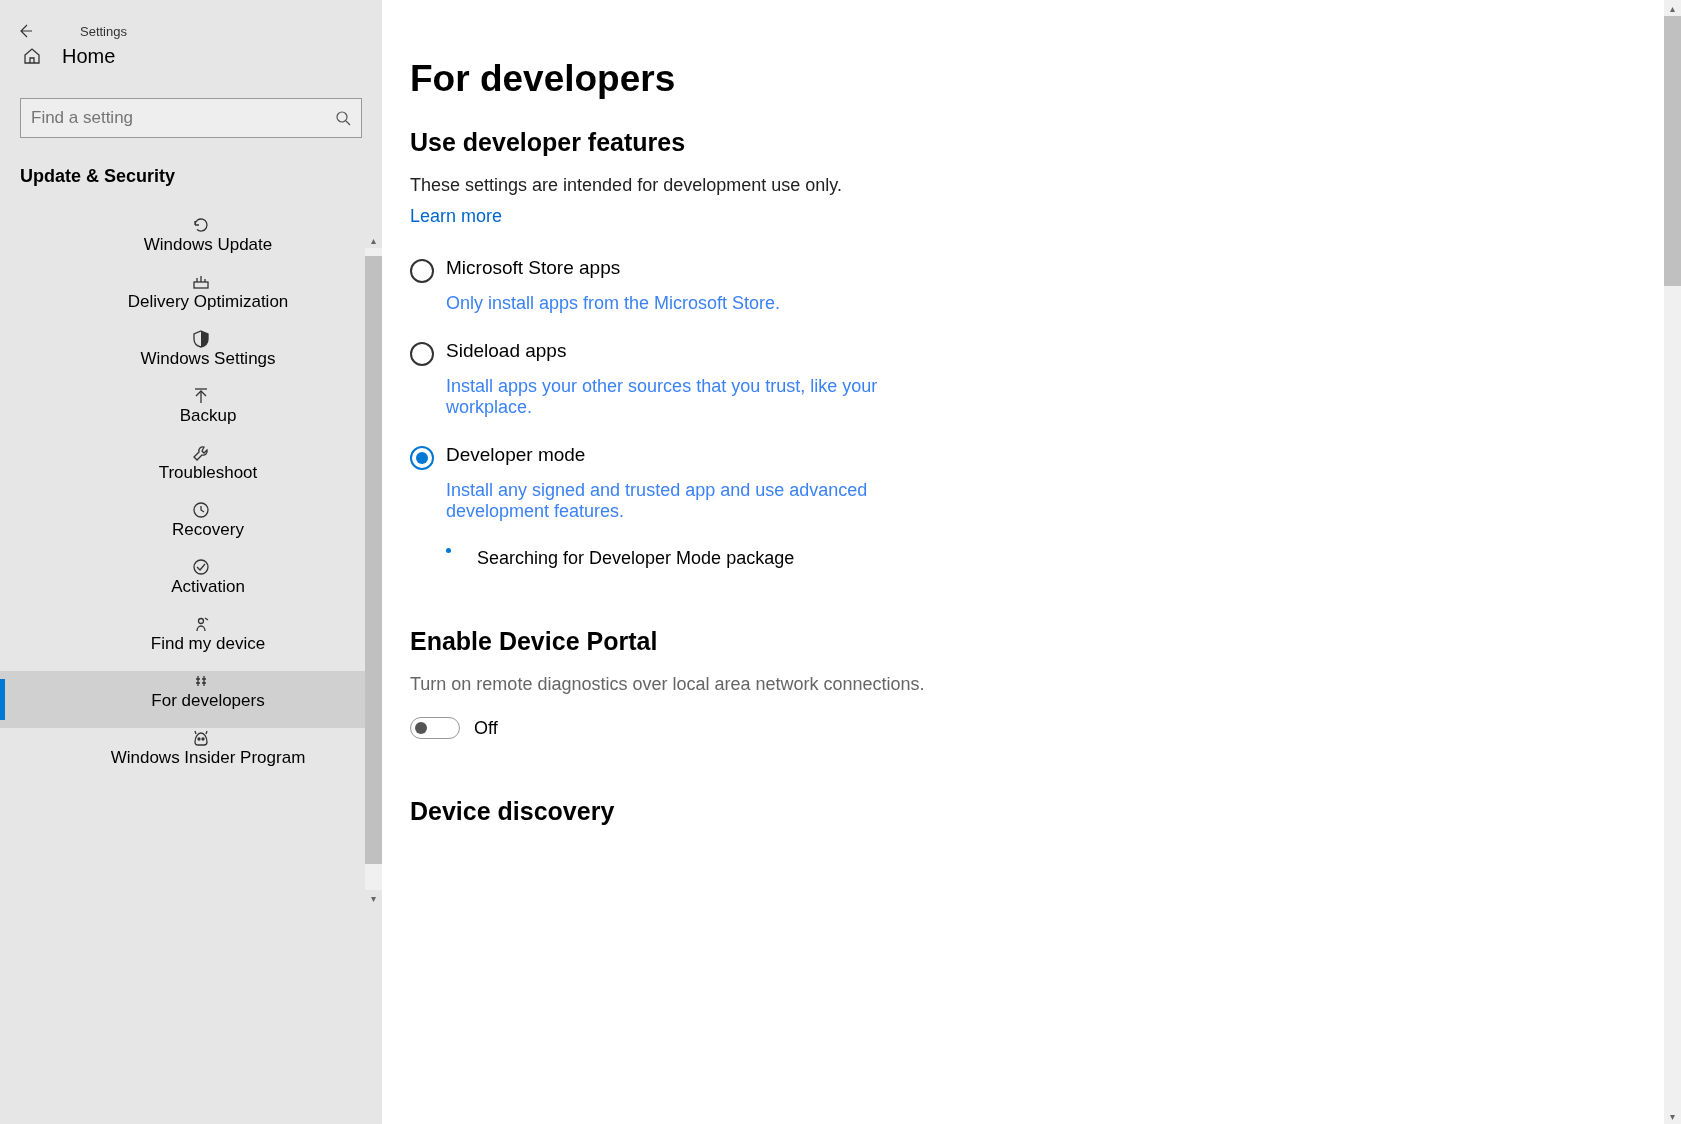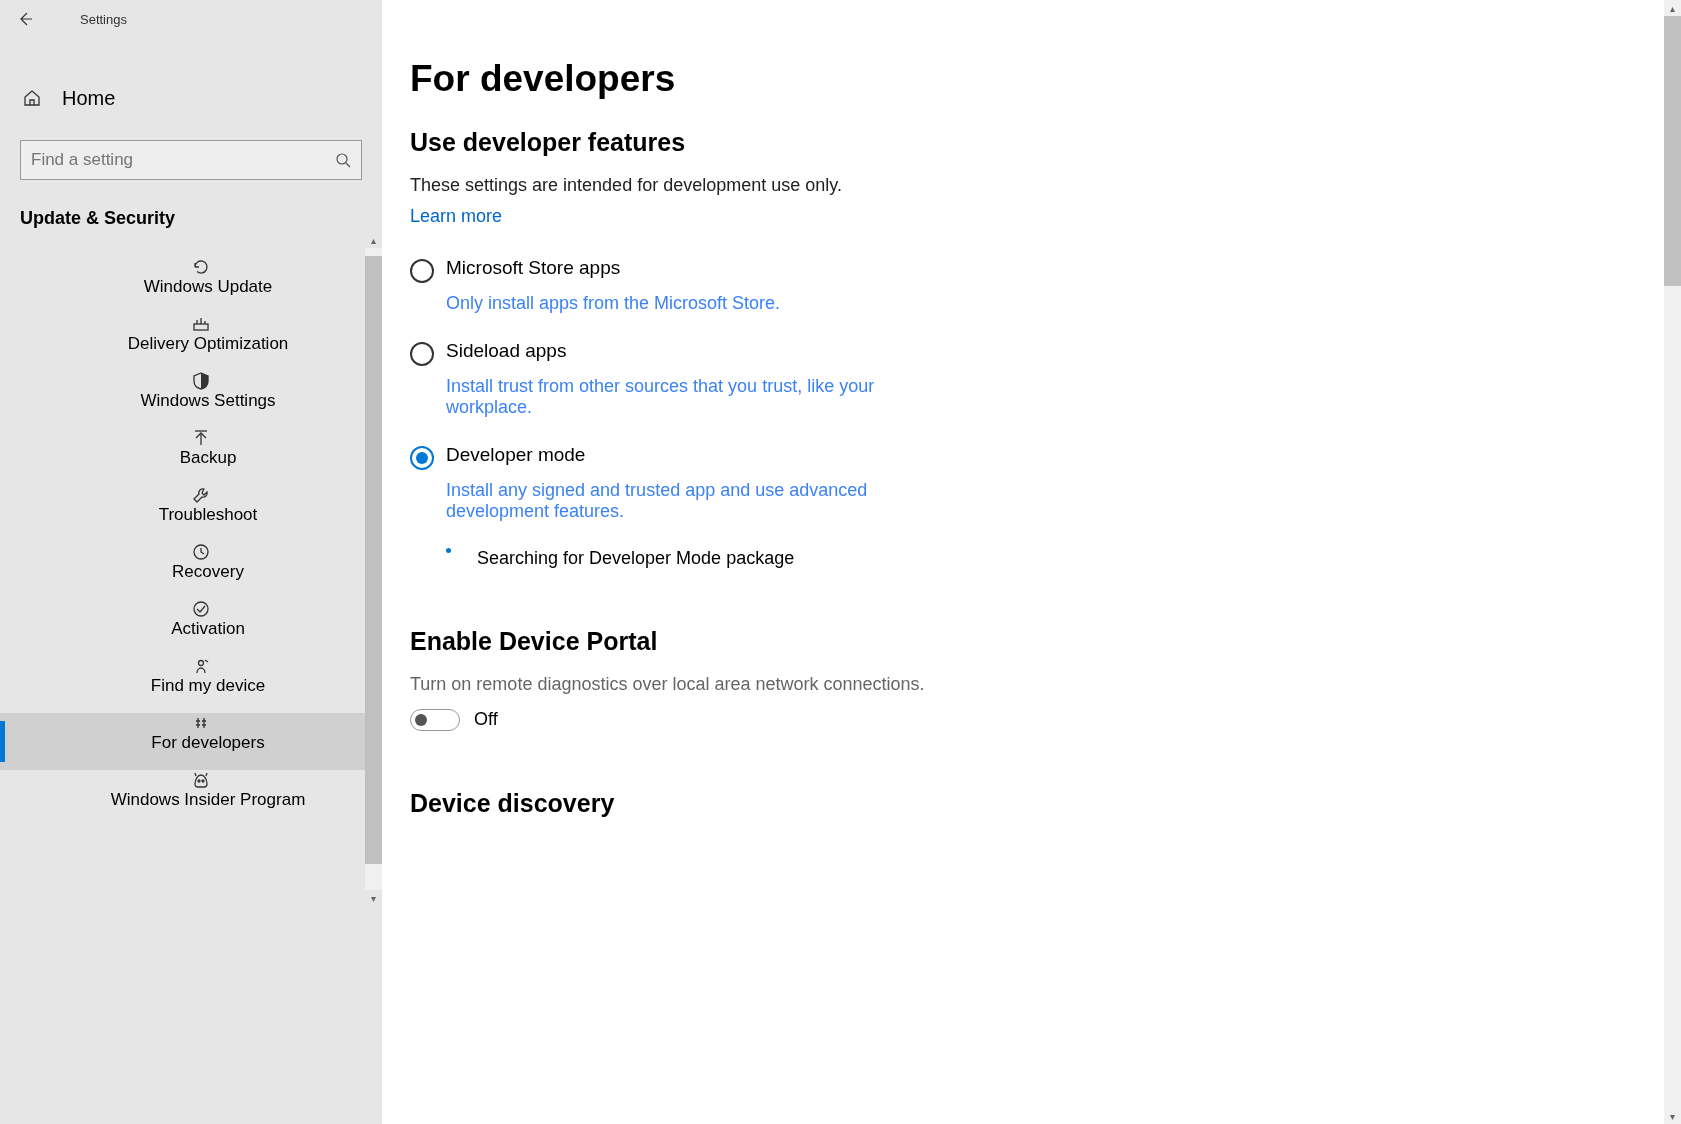--- a/index.html
+++ b/index.html
@@ -12,21 +12,21 @@
     height: 1124px;
     overflow: hidden;
     display: flex;
     flex-direction: column;
   }
   .titlebar {
     height: 38px;
     display: flex;
     align-items: center;
     position: absolute;
-    top: 0; left: 0; right: 0;
+    top: 12px; left: 0; right: 0;
     z-index: 10;
   }
   .titlebar .back {
     width: 50px; height: 38px;
     display: flex; align-items: center; justify-content: center;
     cursor: pointer;
   }
   .titlebar .title {
     font-size: 13px;
     color: #333;
@@ -44,21 +44,21 @@
     color: #333;
   }
 
   .app {
     display: flex;
     height: 100%;
   }
   .sidebar {
     width: 382px;
     background: #e6e6e6;
-    padding-top: 70px;
+    padding-top: 28px;
     display: flex;
     flex-direction: column;
     position: relative;
   }
   .home-row {
     display: flex;
     align-items: center;
     height: 56px;
     padding-left: 20px;
     cursor: pointer;
@@ -222,21 +222,21 @@
     margin: 6px 0 0 36px;
     font-size: 18px;
   }
   .spinner-dot {
     width: 5px; height: 5px; background:#0078d4; border-radius:50%;
     margin-right: 26px;
   }
 
   .section-gap { margin-top: 58px; }
 
-  .toggle-row { display:flex; margin-top: 14px; }
+  .toggle-row { display:flex; align-items:center; margin-top: 22px; }
   .toggle {
     width: 50px; height: 22px;
     border: 1px solid #999;
     border-radius: 12px;
     position: relative;
     background: #fff;
   }
   .toggle .knob {
     position: absolute;
     left: 4px; top: 4px;
@@ -422,21 +422,21 @@
               <div class="r-title">Microsoft Store apps</div>
               <div class="r-desc">Only install apps from the Microsoft Store.</div>
             </div>
           </div>
           <div class="radio-item">
             <span class="outer">
               <span class="inner"></span>
             </span>
             <div class="radio-text">
               <div class="r-title">Sideload apps</div>
-              <div class="r-desc">Install trust from other sources that you trust, like your workplace.</div>
+              <div class="r-desc">Install apps your other sources that you trust, like your workplace.</div>
             </div>
           </div>
           <div class="radio-item checked">
             <span class="outer">
               <span class="inner"></span>
             </span>
             <div class="radio-text">
               <div class="r-title">Developer mode</div>
               <div class="r-desc">Install any signed and trusted app and use advanced development features.</div>
             </div>

